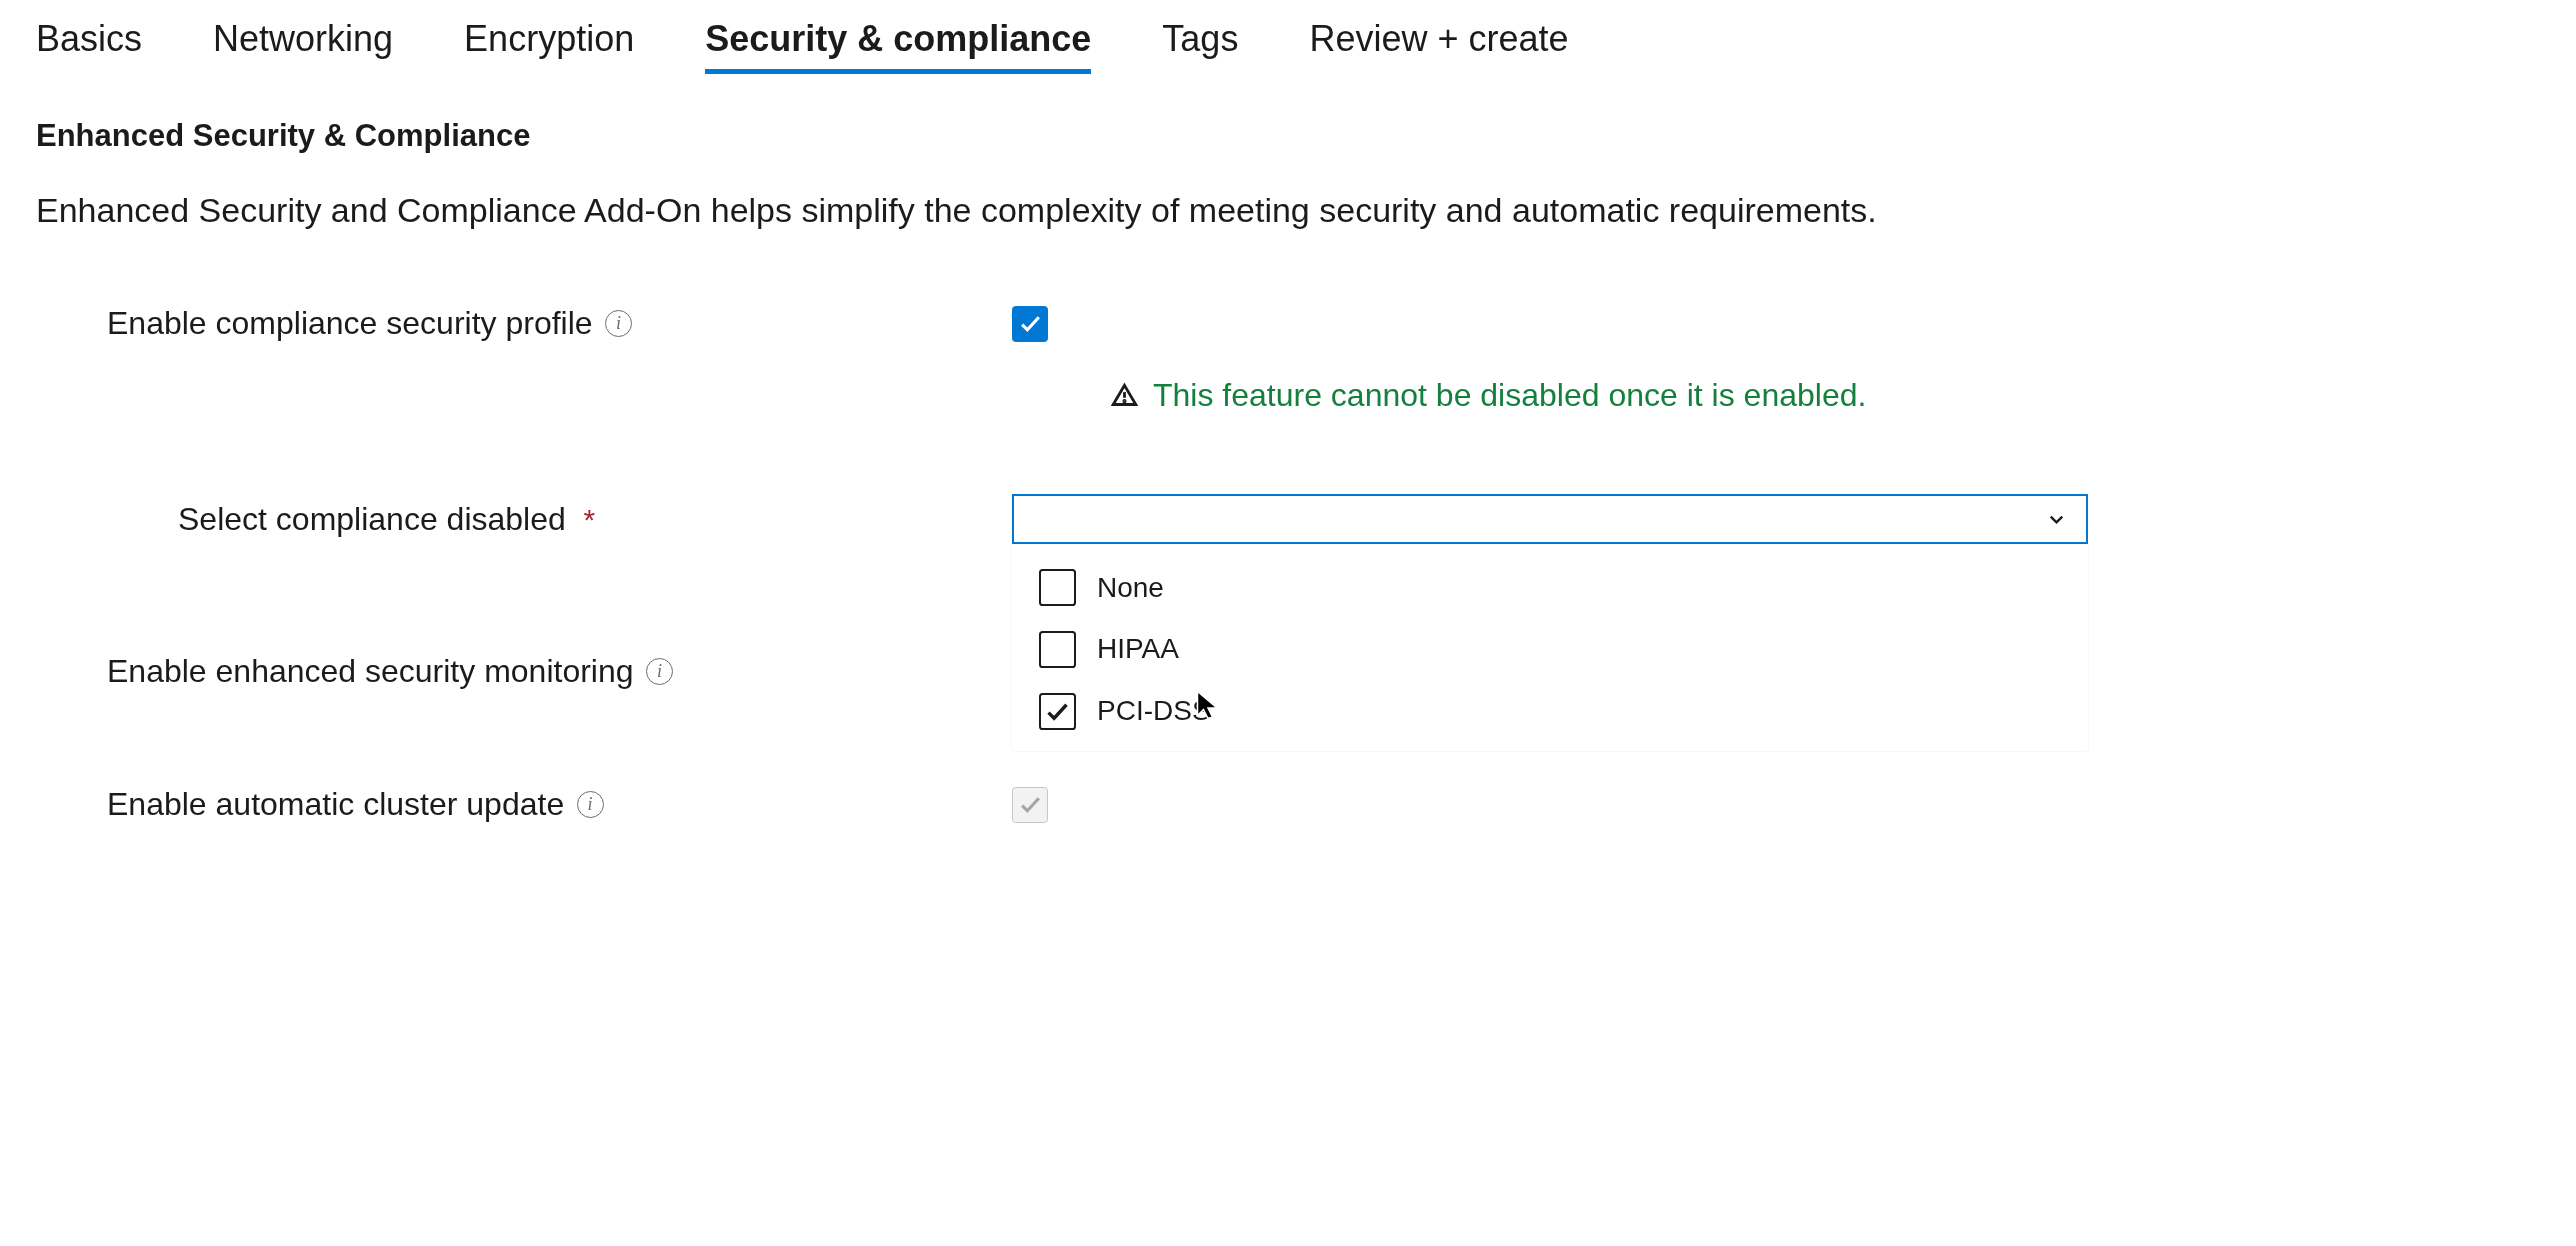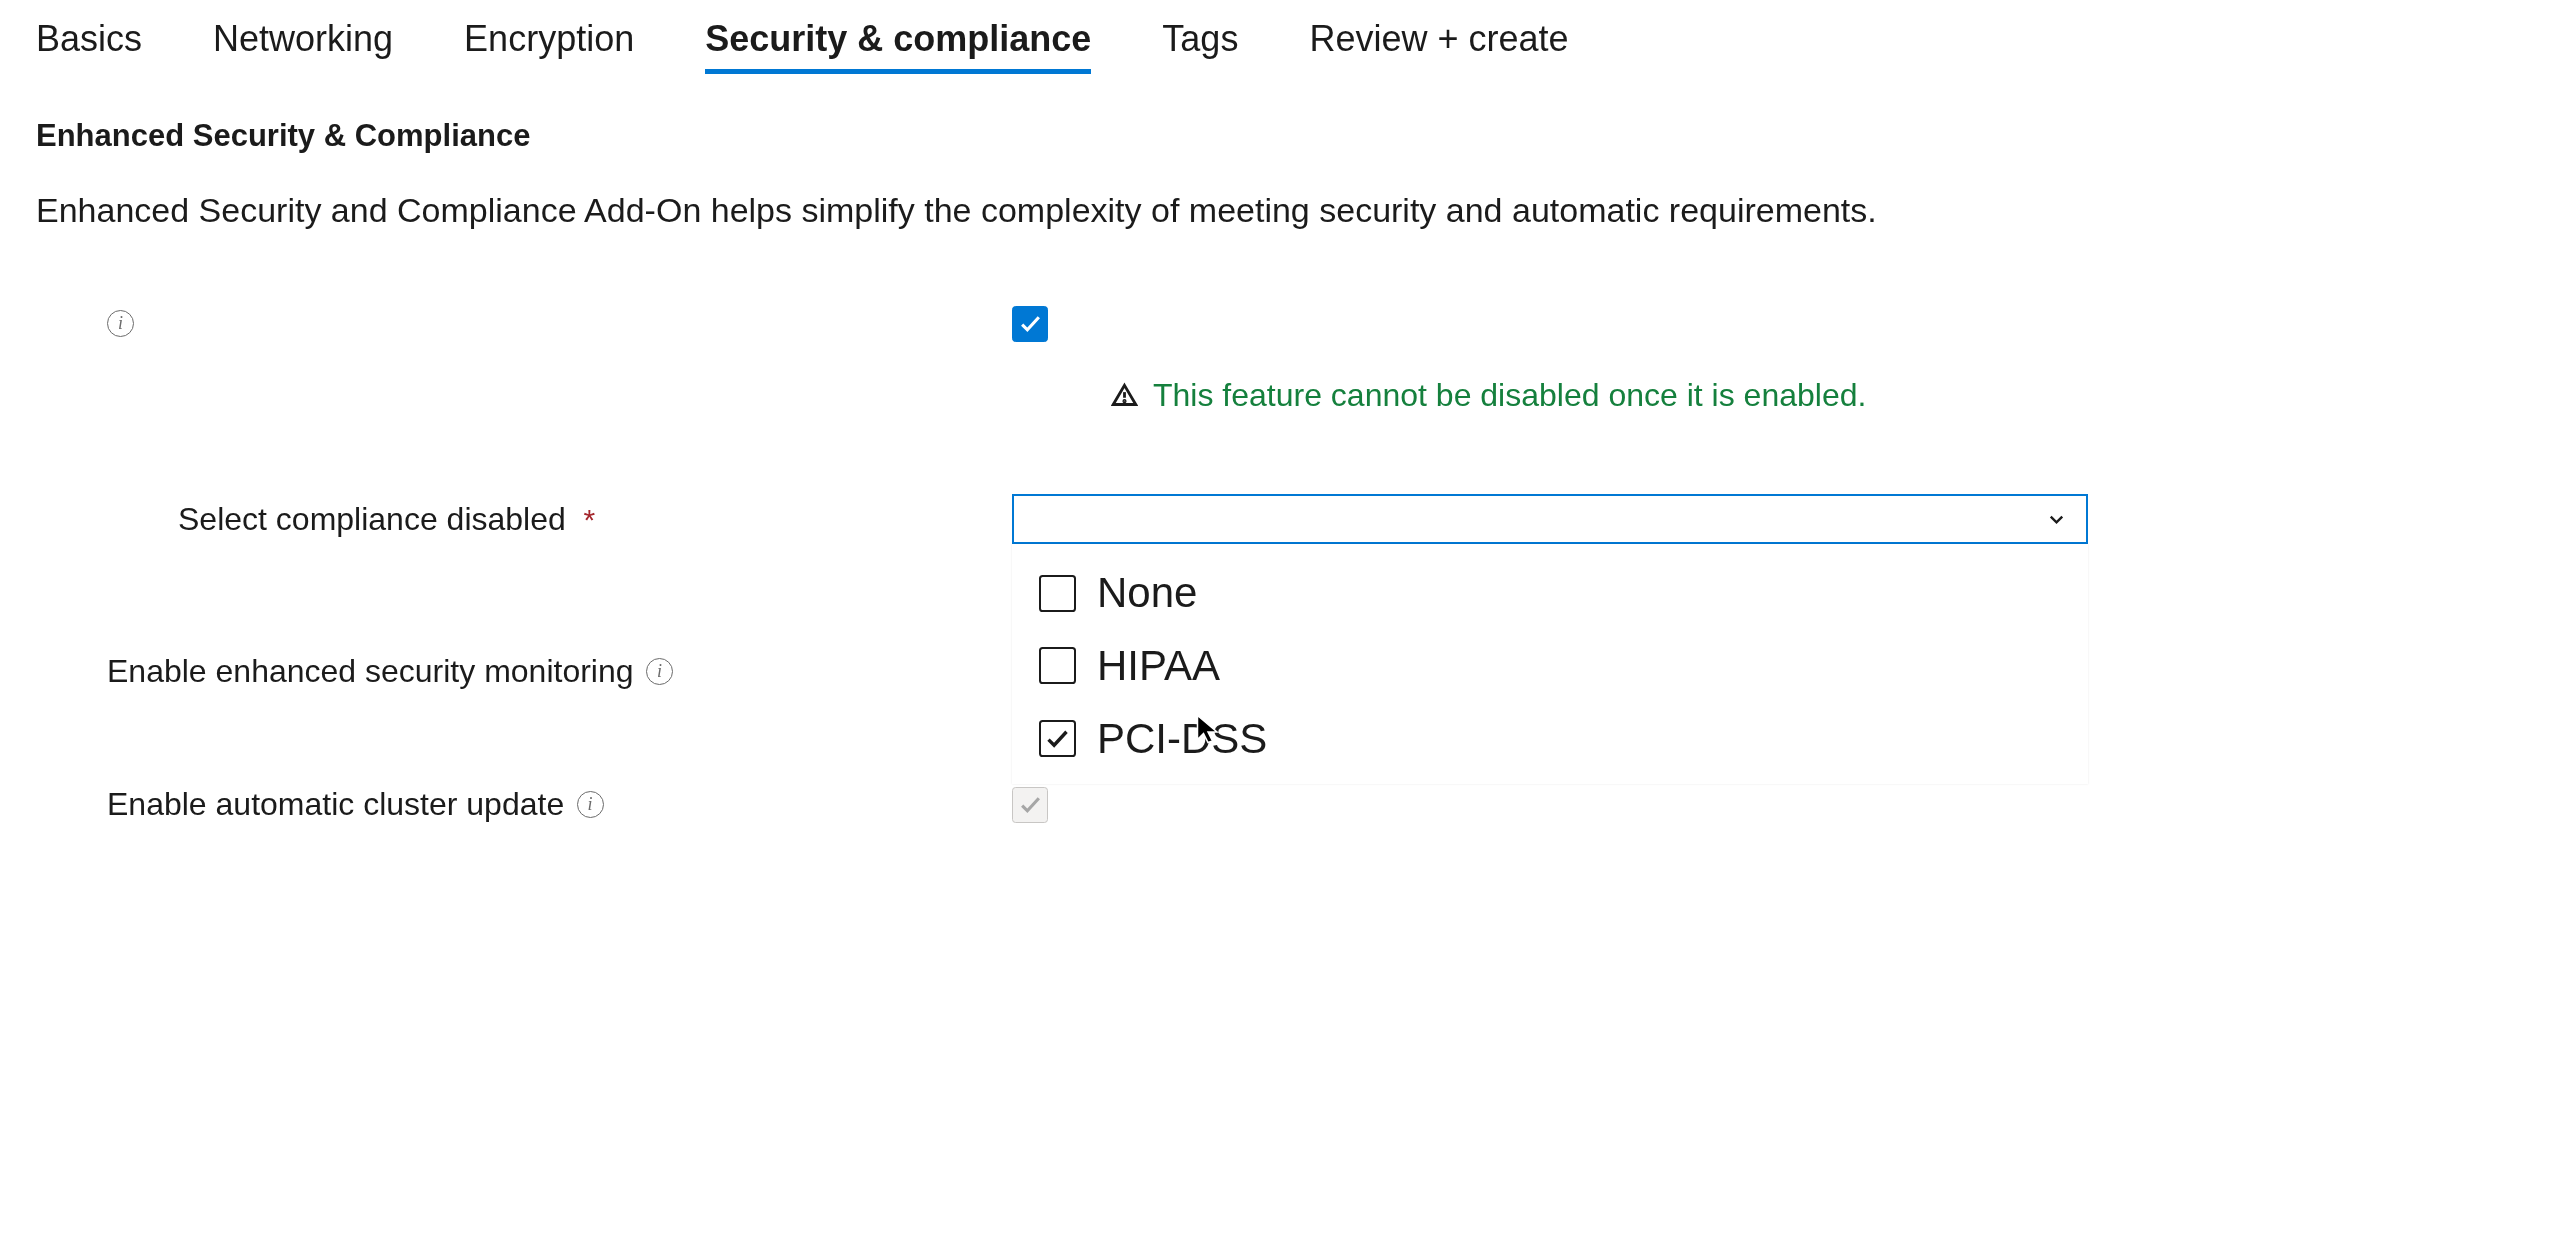--- a/index.html
+++ b/index.html
@@ -229,21 +229,21 @@
       border-top: none;
       padding: 12.4px 0 9px 0;
       box-shadow: 0 0 1.8px rgba(0,0,0,0.1);
     }
 
     .option {
       display: flex;
       align-items: center;
       gap: 21px;
       padding: 12.4px 27px;
-      font-size: 42px;
+      font-size: 28px;
       cursor: pointer;
     }
 
     .option .opt-check {
       width: 37px;
       height: 37px;
       border: 2.7px solid #1b1b1b;
       border-radius: 3.6px;
       display: inline-flex;
       align-items: center;
@@ -293,20 +293,21 @@
     <div class="tab active"><span>Security &amp; compliance</span></div>
     <div class="tab"><span>Tags</span></div>
     <div class="tab"><span>Review + create</span></div>
   </div>
 
   <h2 class="section-title">Enhanced Security &amp; Compliance</h2>
   <p class="section-desc">Enhanced Security and Compliance Add-On helps simplify the complexity of meeting security and automatic requirements.</p>
 
   <div class="form-row">
     <div class="form-label-col indent-1">
+      <span class="form-label">Enable compliance security profile</span>
       <span class="info-icon"></span>
     </div>
     <div class="form-control-col">
       <div class="checkbox checked">
         <svg viewBox="0 0 24 24">
             <polyline points="4 13 9 18 20 6"></polyline>
           </svg>
       </div>
     </div>
   </div>

